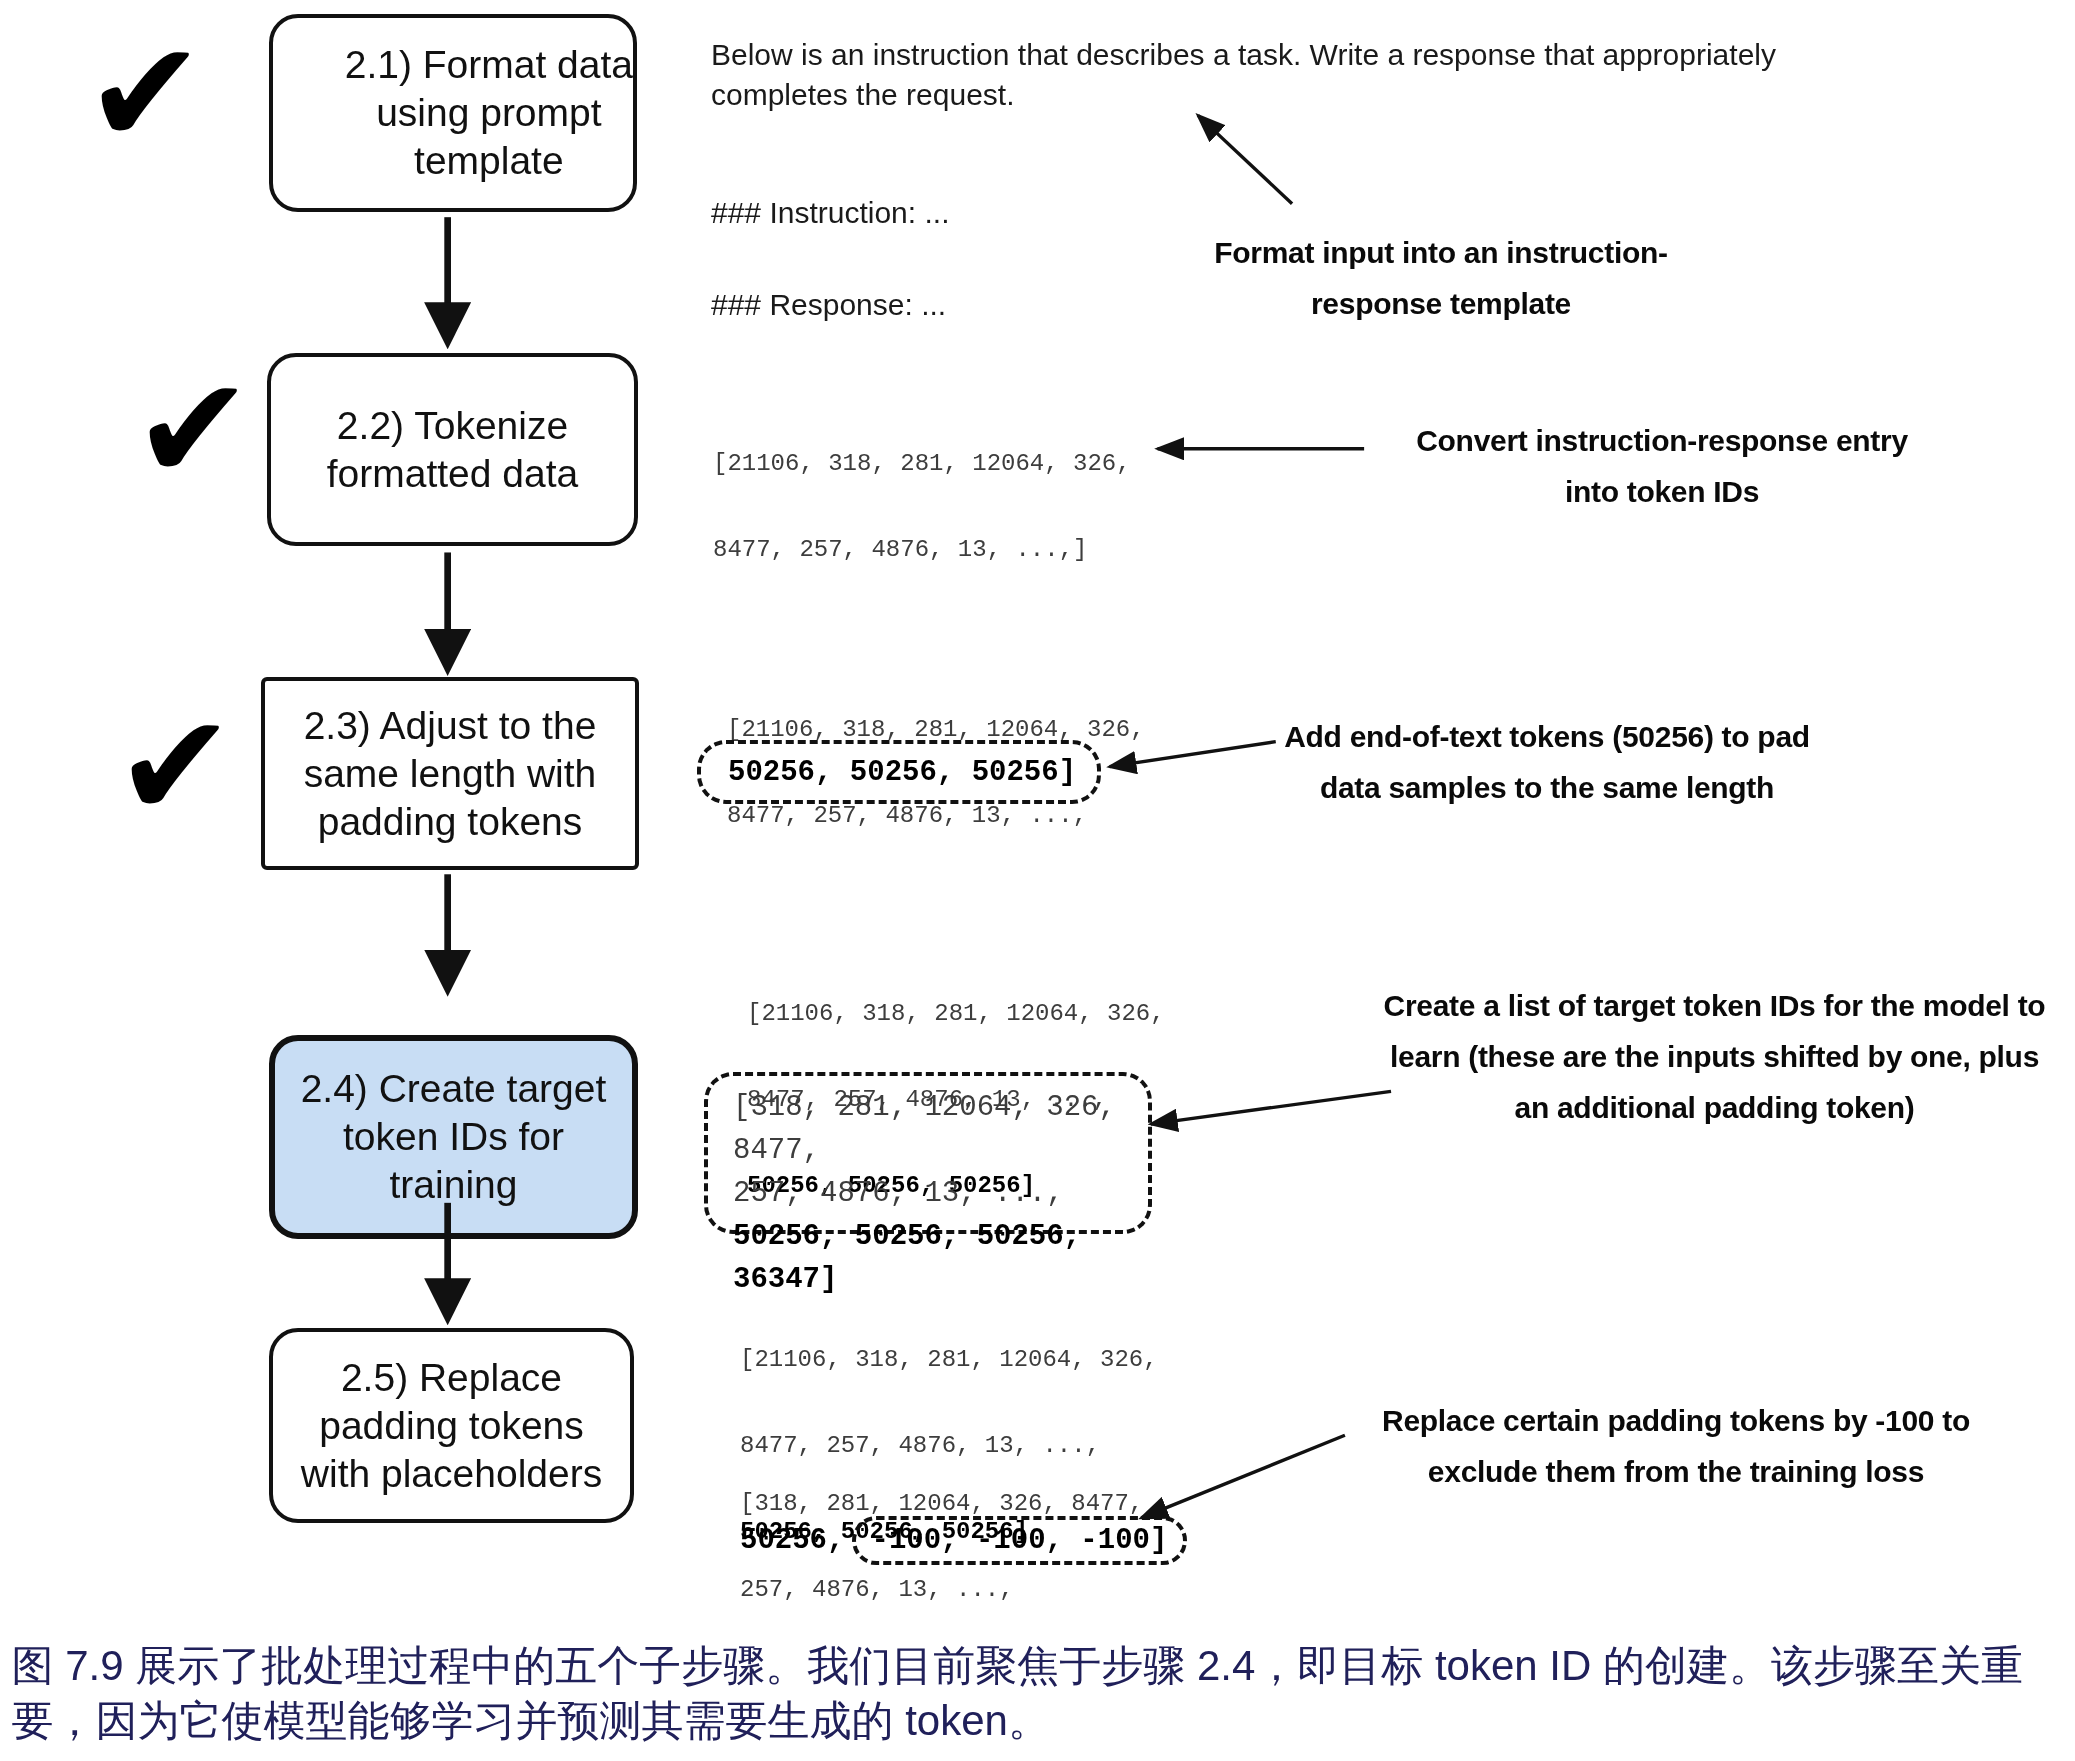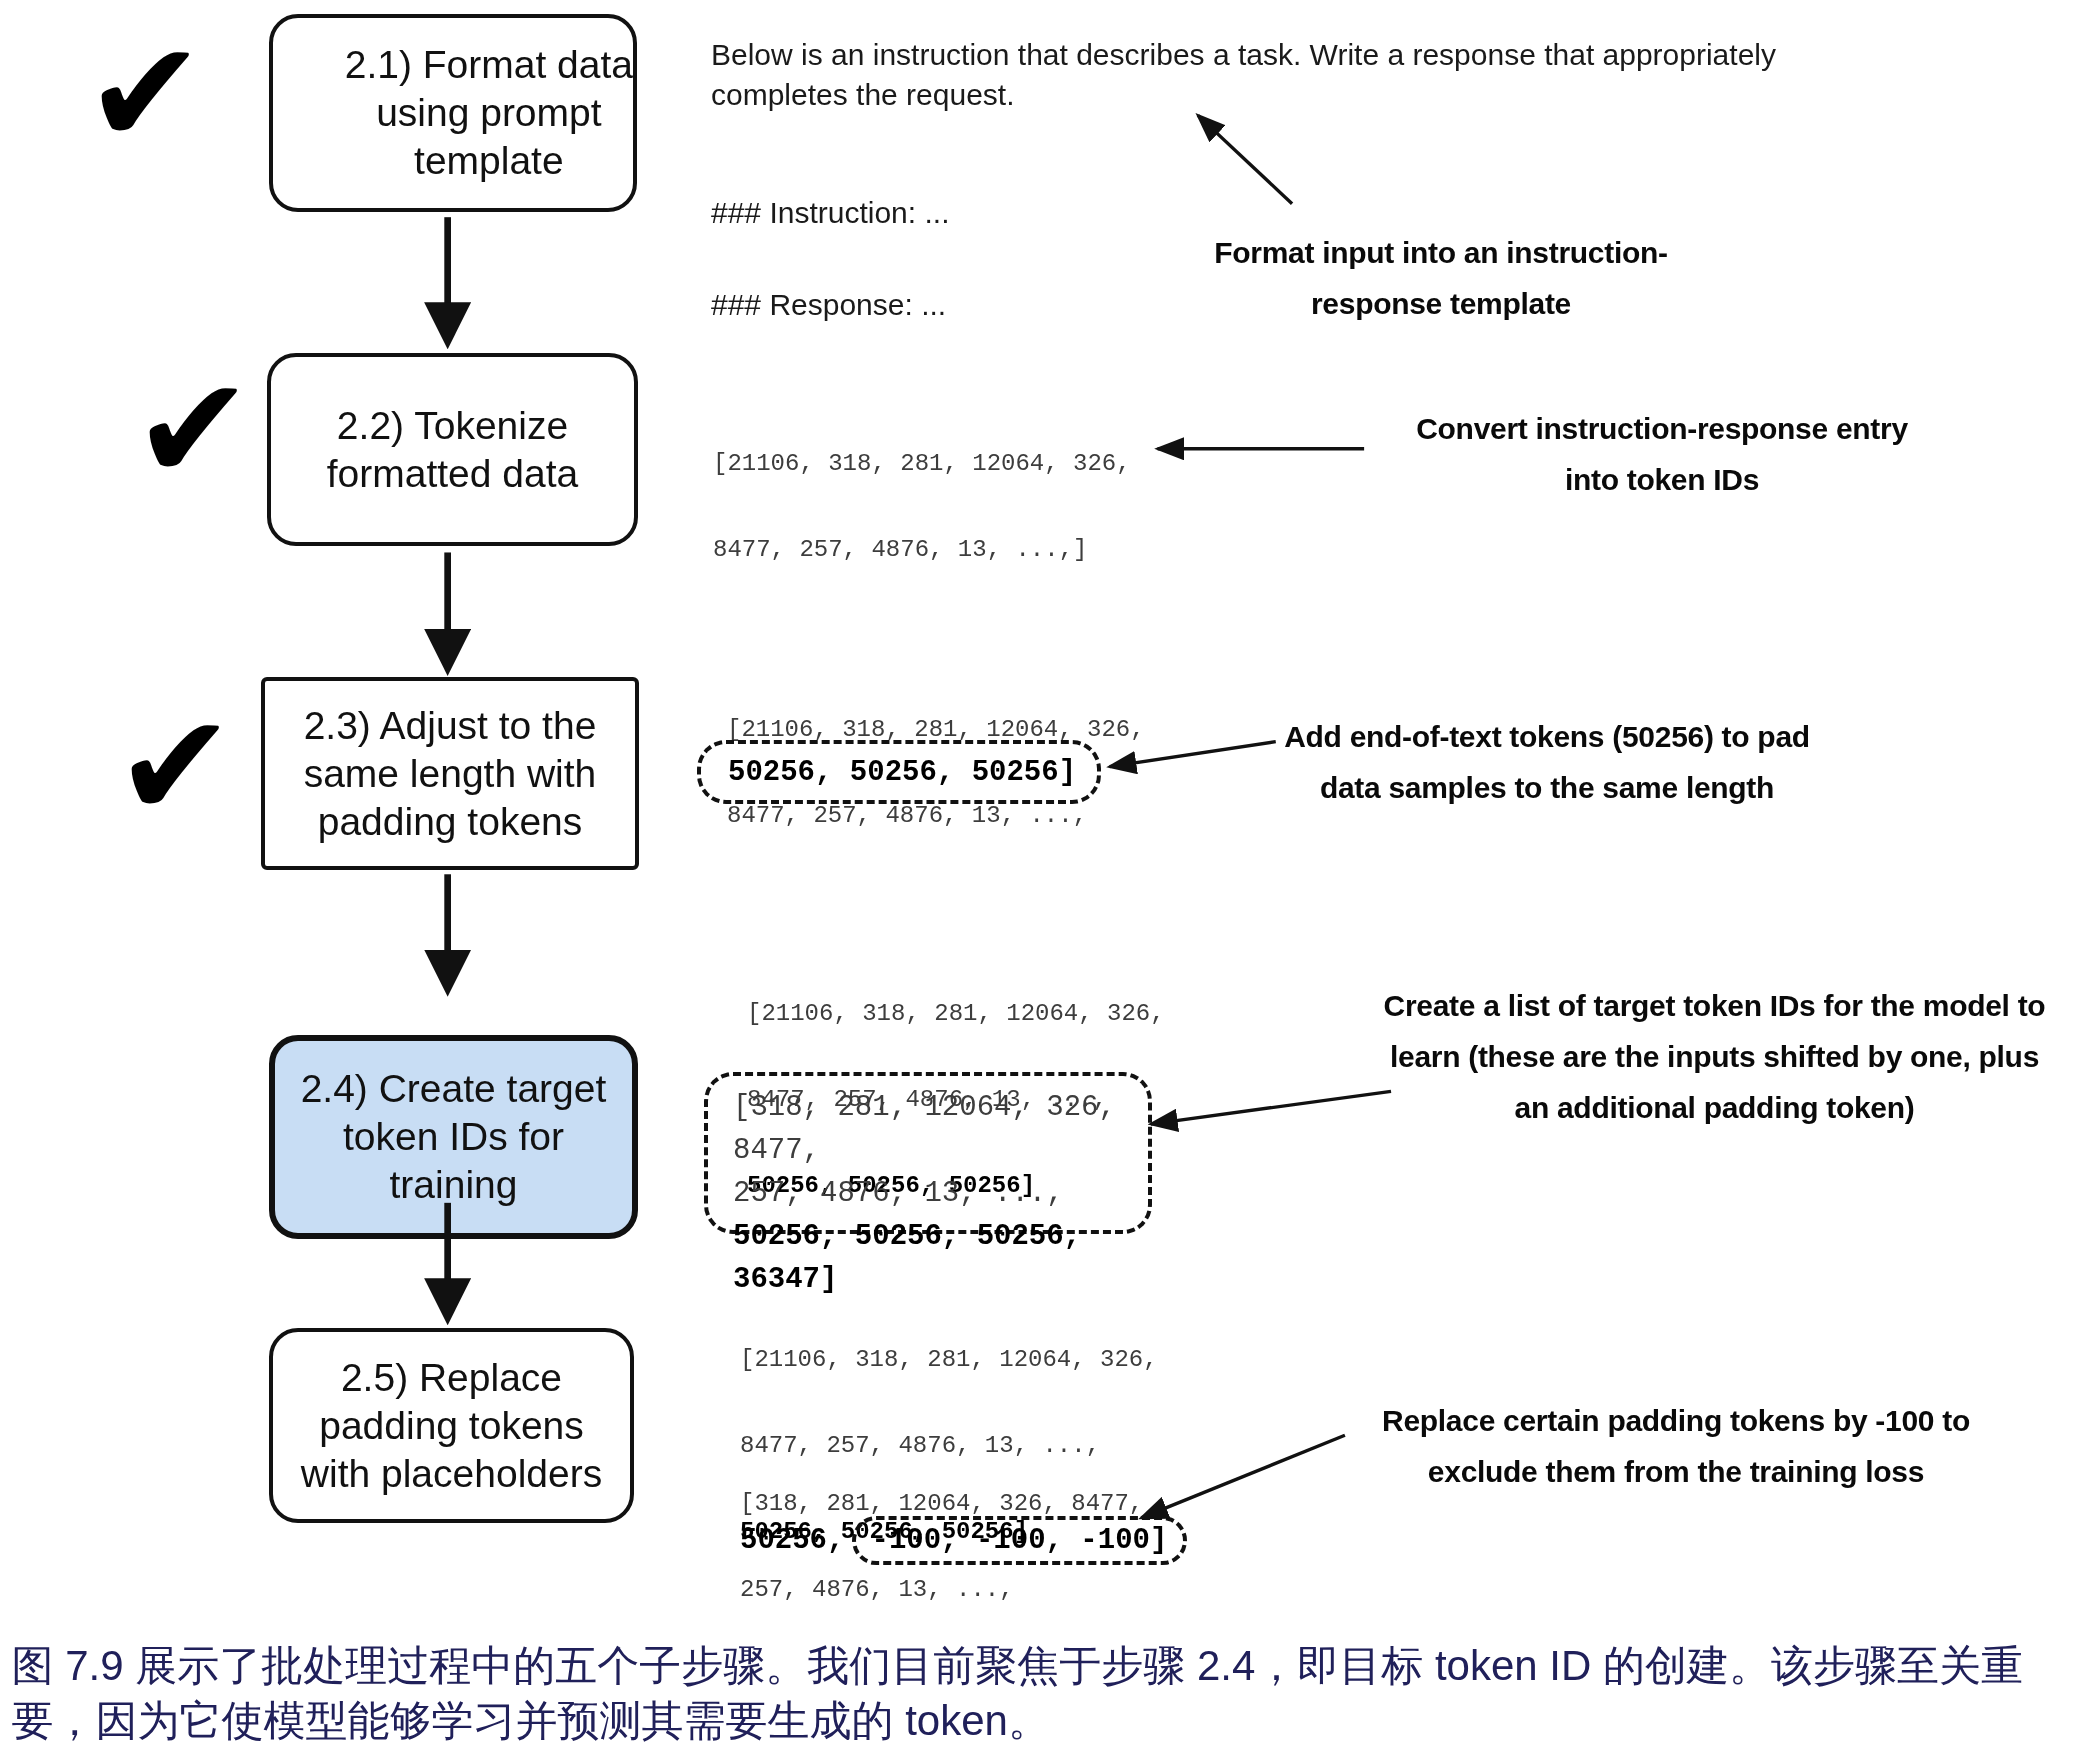--- a/index.html
+++ b/index.html
@@ -115,21 +115,21 @@
     <div>[318, 281, 12064, 326, 8477,</div>
     <div>257, 4876, 13, ...,</div>
   </div>
   <div class="maskrow" style="left:740px;top:1516px;">
     <span class="pre">50256,</span>
     <span class="oval">-100, -100, -100]</span>
   </div>
 
   <div class="ann" style="left:1105px;top:227px;width:672px;">Format input into an instruction-
 response template</div>
-  <div class="ann" style="left:1345px;top:403px;width:634px;">Convert instruction-response entry
+  <div class="ann" style="left:1345px;top:415px;width:634px;">Convert instruction-response entry
 into token IDs</div>
   <div class="ann" style="left:1230px;top:711px;width:634px;">Add end-of-text tokens (50256) to pad
 data samples to the same length</div>
   <div class="ann" style="left:1364px;top:980px;width:701px;">Create a list of target token IDs for the model to
 learn (these are the inputs shifted by one, plus
 an additional padding token)</div>
   <div class="ann" style="left:1287px;top:1395px;width:778px;">Replace certain padding tokens by -100 to
 exclude them from the training loss</div>
 
   <svg class="overlay" width="2075" height="1762" viewBox="0 0 2160 1834">

